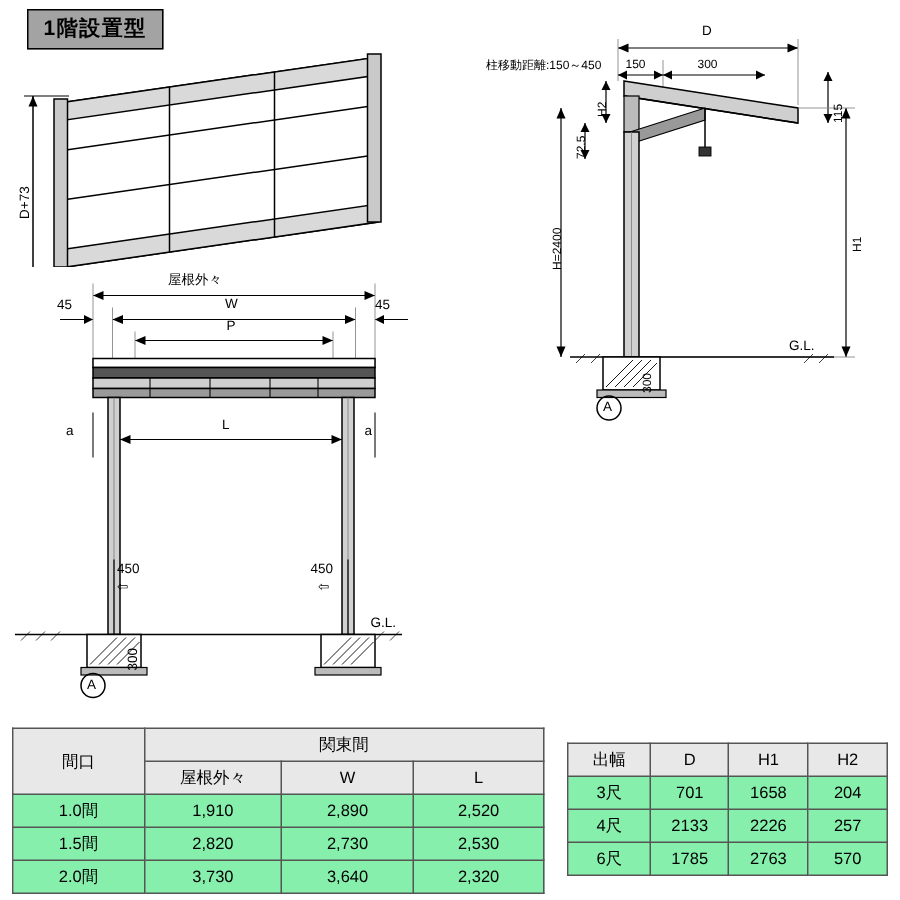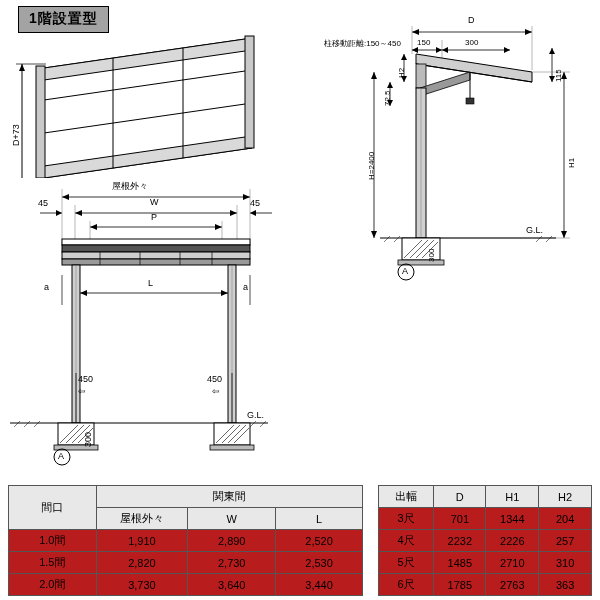--- a/index.html
+++ b/index.html
@@ -28,26 +28,26 @@
   }
 
   
   table{border-collapse:collapse;}
   .tbl td,.tbl th{
     border:1px solid #555;
     font-size:11px;
     text-align:center;
     padding:2px 0;
     font-weight:normal;
-    background:#b91c1c;
+    background:#86efac;
   }
   .tbl .hd{background:#e8e8e8;font-size:11px;}
   #left-table{position:absolute;left:8px;top:485px;width:355px;}
   #left-table td{height:17px;}
-  #right-table{position:absolute;left:378px;top:485px;width:214px;}
+  #right-table{position:absolute;left:378px;top:495px;width:214px;}
   #right-table td{height:17px;}
 
   
   svg{display:block;}
 </style>
 </head>
 <body>
 
 <div class="root">
 
@@ -298,53 +298,47 @@
     <tr>
       <td>1.5間</td>
       <td>2,820</td>
       <td>2,730</td>
       <td>2,530</td>
     </tr>
     <tr>
       <td>2.0間</td>
       <td>3,730</td>
       <td>3,640</td>
-      <td>3,440</td>
+      <td>2,320</td>
     </tr>
   </tbody>
     </table>
 
   <table class="tbl" id="right-table">
     <tbody>
         <tr>
       <td class="hd" style="width:56px;">出幅</td>
       <td class="hd" style="width:52px;">D</td>
       <td class="hd" style="width:53px;">H1</td>
       <td class="hd" style="width:53px;">H2</td>
     </tr>
     <tr>
       <td>3尺</td>
       <td>701</td>
-      <td>1344</td>
+      <td>1658</td>
       <td>204</td>
     </tr>
     <tr>
       <td>4尺</td>
-      <td>2232</td>
+      <td>2133</td>
       <td>2226</td>
       <td>257</td>
-    </tr>
-    <tr>
-      <td>5尺</td>
-      <td>1485</td>
-      <td>2710</td>
-      <td>310</td>
     </tr>
     <tr>
       <td>6尺</td>
       <td>1785</td>
       <td>2763</td>
-      <td>363</td>
+      <td>570</td>
     </tr>
   </tbody>
     </table>
 
 </div>
 
 </body></html>

